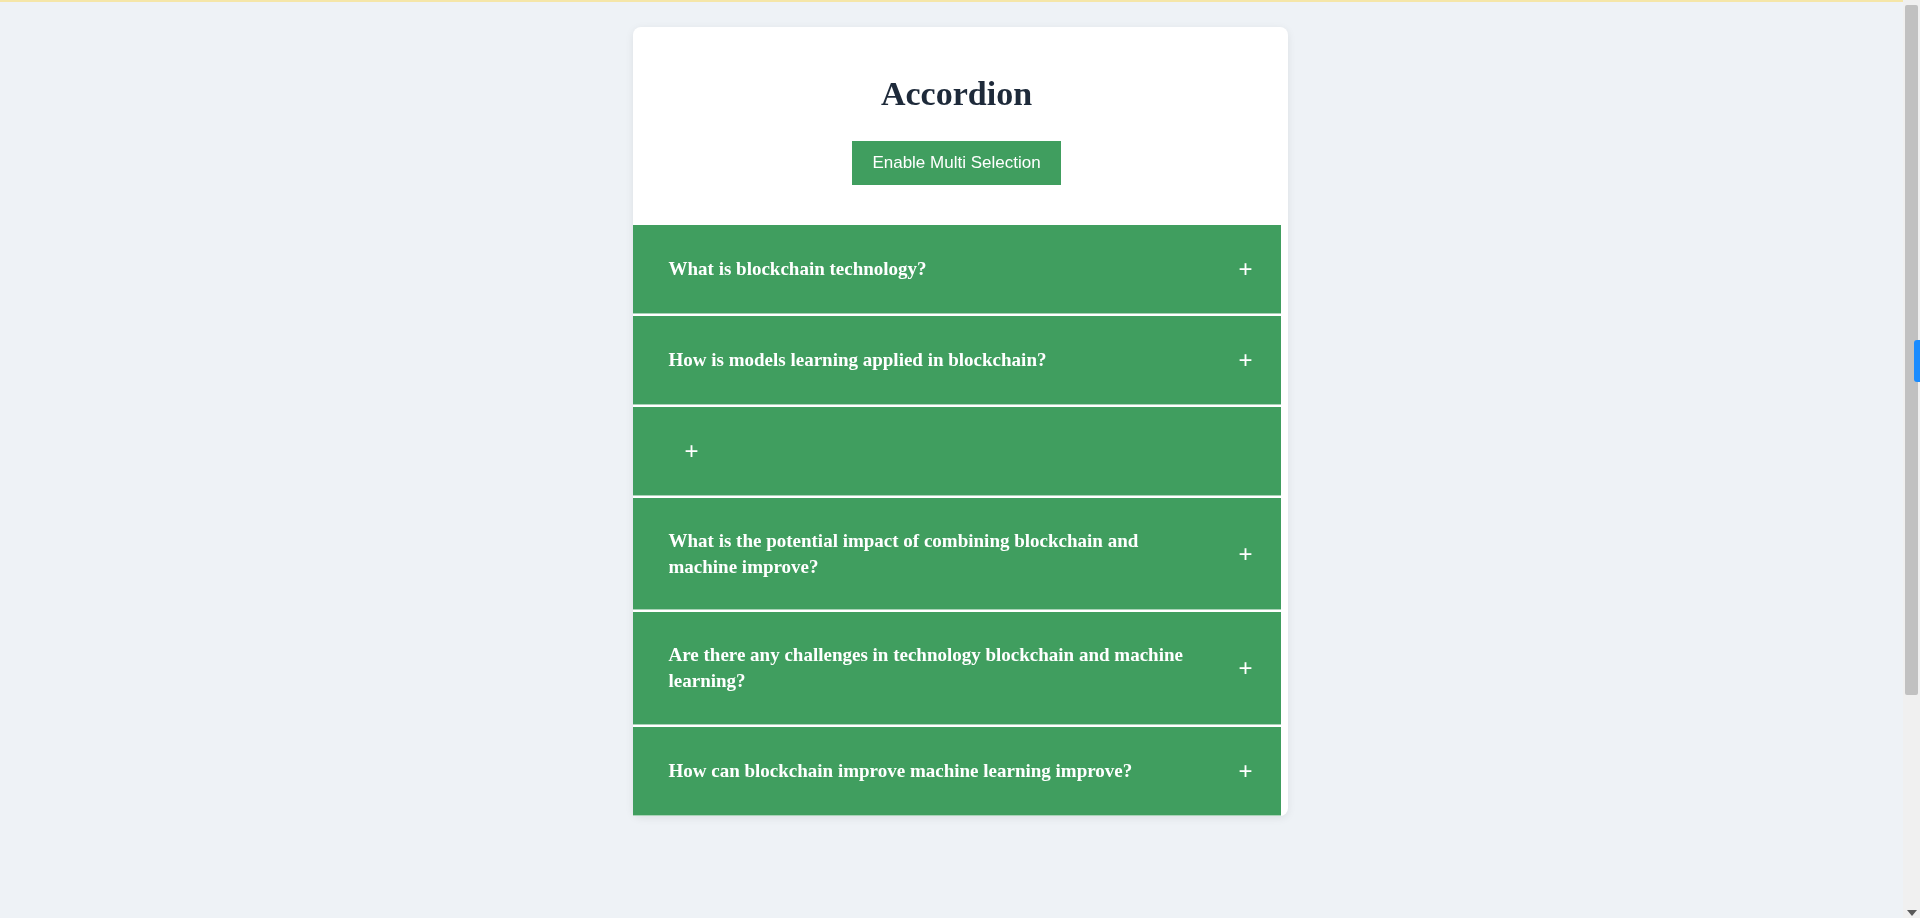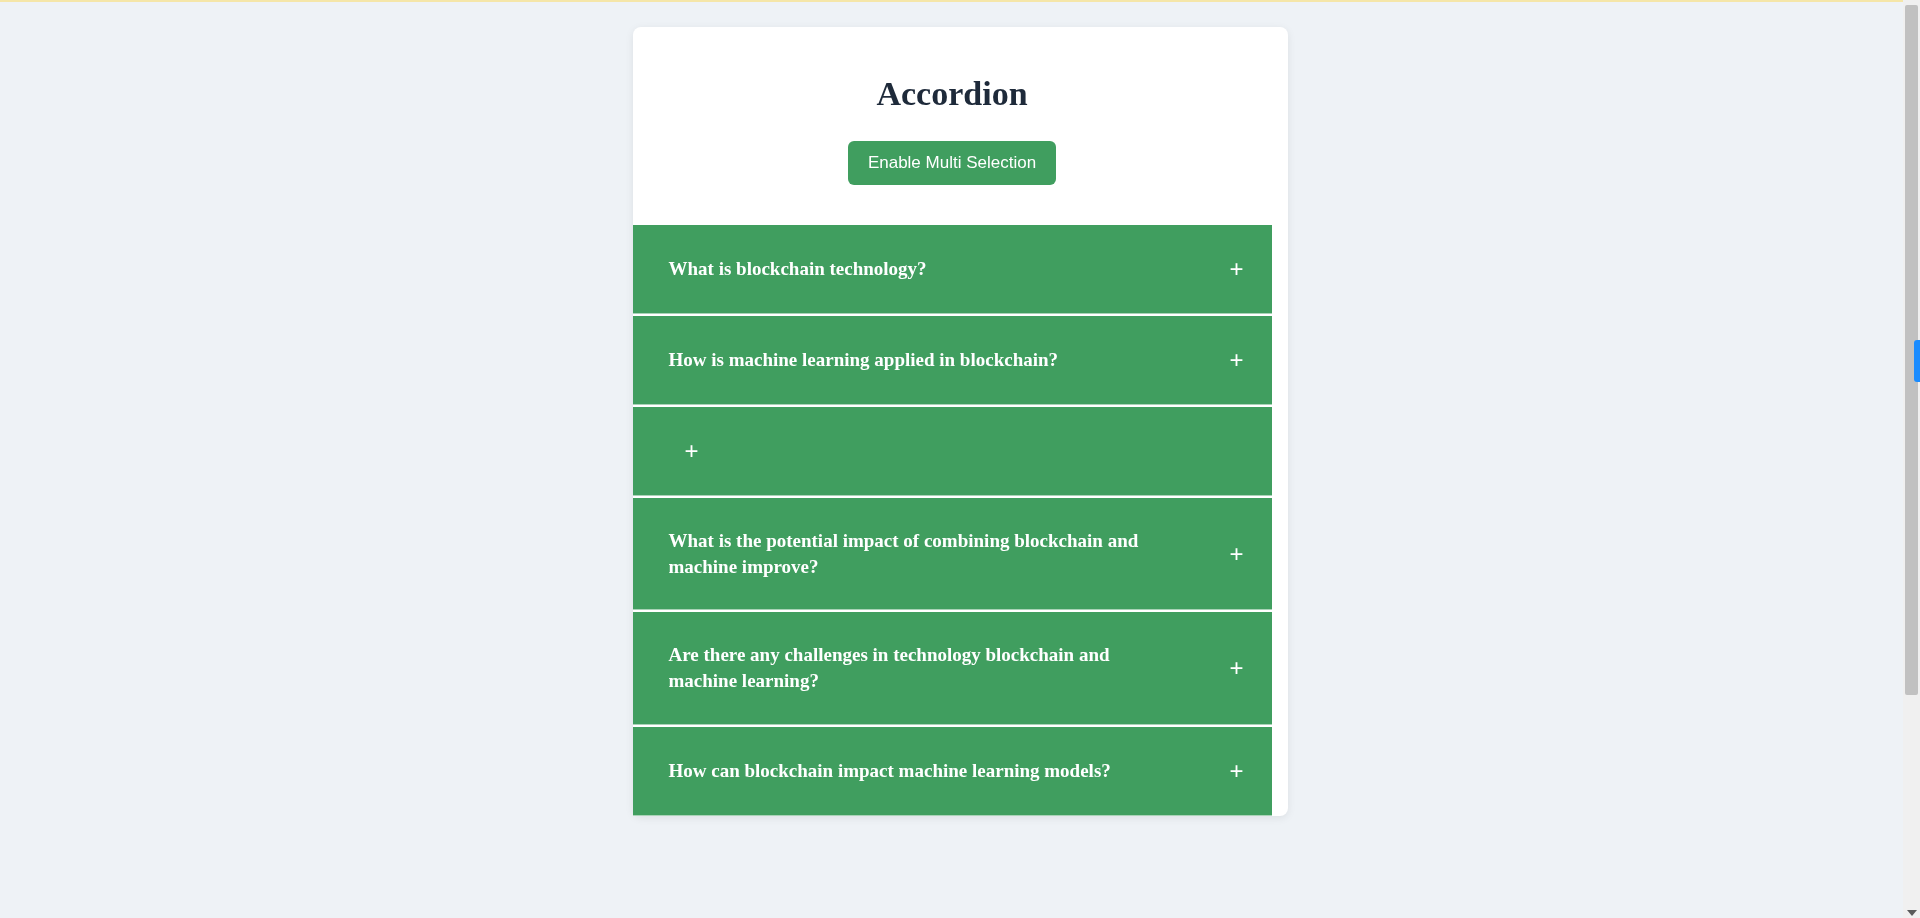--- a/index.html
+++ b/index.html
@@ -13,37 +13,37 @@
       min-height: 100vh;
       padding-top: 5px;
       border-top: 2px solid #f5e6a8;
     }
     .main-container {
       max-width: 655px;
       margin: 20px auto;
       background: #ffffff;
       border-radius: 8px;
       box-shadow: 0 2px 8px rgba(0,0,0,0.08);
-      padding: 48px 16px 0 0;
+      padding: 48px 7px 0 0;
     }
     .title {
       text-align: center;
       font-size: 34px;
       font-weight: bold;
       color: #1e2a3a;
       margin-bottom: 28px;
       font-family: Georgia, 'Times New Roman', Times, serif;
     }
     .multi-button {
       display: block;
       margin: 0 auto 40px auto;
       background-color: #409e5f;
       color: #ffffff;
       border: none;
-      border-radius: 6px;
+      border-radius: 0;
       padding: 12px 20px;
       font-size: 17px;
       font-family: Arial, Helvetica, sans-serif;
       cursor: pointer;
     }
     .accordion-list {
       background-color: #ffffff;
     }
     .accordion-item {
       background-color: #409e5f;
@@ -126,37 +126,37 @@
   <h1 class="title">Accordion</h1>
   <button class="multi-button">Enable Multi Selection</button>
   <div class="accordion-list">
 
     <div class="accordion-item">
       <div class="accordion-question">What is blockchain technology?</div>
       <div class="plus-icon">+</div>
     </div>
 
     <div class="accordion-item">
-      <div class="accordion-question">How is machine learning applied in blockchain?</div>
+      <div class="accordion-question">How is models learning applied in blockchain?</div>
       <div class="plus-icon">+</div>
     </div>
 
     <div class="accordion-item">
       <div class="plus-icon">+</div>
     </div>
 
     <div class="accordion-item">
       <div class="accordion-question">What is the potential impact of combining blockchain and machine improve?</div>
       <div class="plus-icon">+</div>
     </div>
 
     <div class="accordion-item">
       <div class="accordion-question">Are there any challenges in technology blockchain and machine learning?</div>
       <div class="plus-icon">+</div>
     </div>
 
     <div class="accordion-item">
-      <div class="accordion-question">How can blockchain impact machine learning models?</div>
+      <div class="accordion-question">How can blockchain improve machine learning improve?</div>
       <div class="plus-icon">+</div>
     </div>
 
   </div>
 </div>
 
 </body></html>

